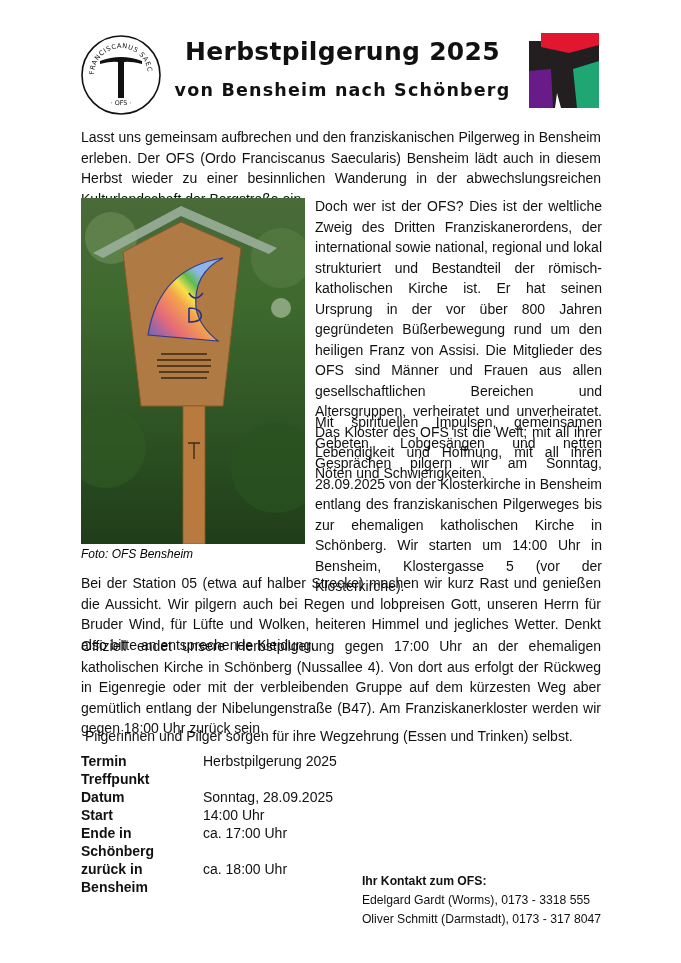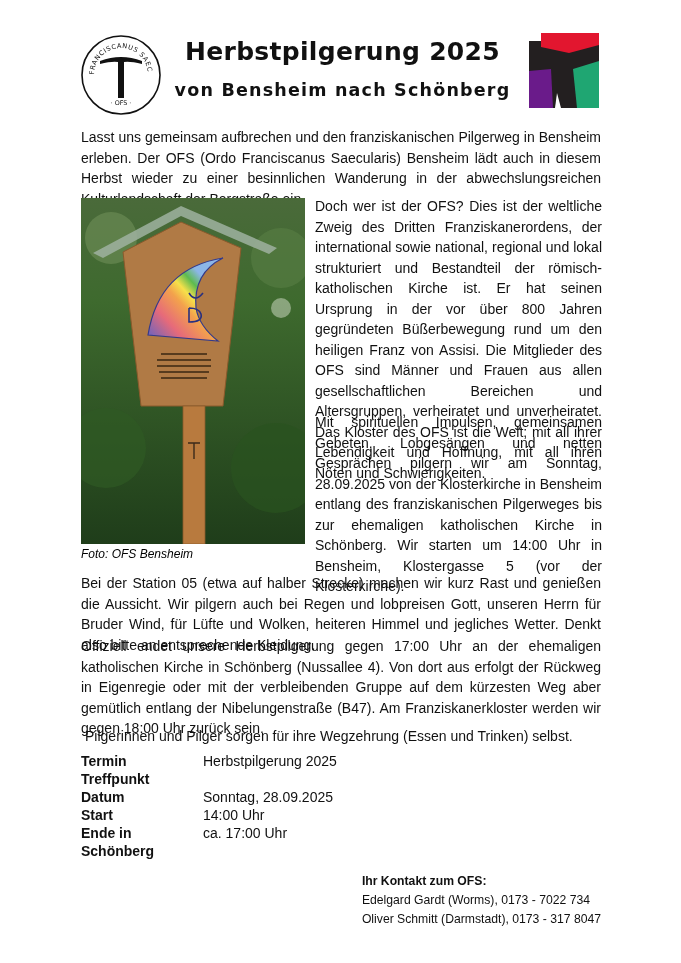--- a/index.html
+++ b/index.html
@@ -129,19 +129,23 @@
     <span>Sonntag, 28.09.2025</span>
   </div>
   <div class="info-row">
     <span class="info-label">Start</span>
     <span>14:00 Uhr</span>
   </div>
   <div class="info-row">
     <span class="info-label">Ende in Schönberg</span>
     <span>ca. 17:00 Uhr</span>
   </div>
+  <div class="info-row">
+    <span class="info-label">zurück in Bensheim</span>
+    <span>ca. 18:00 Uhr</span>
+  </div>
 </div>
 
 <div class="abs contact">
   <div class="contact-head">Ihr Kontakt zum OFS:</div>
-  <div>Edelgard Gardt (Worms), 0173 - 7022 734</div>
+  <div>Edelgard Gardt (Worms), 0173 - 3318 555</div>
   <div>Oliver Schmitt (Darmstadt), 0173 - 317 8047</div>
 </div>
 
 </body></html>

